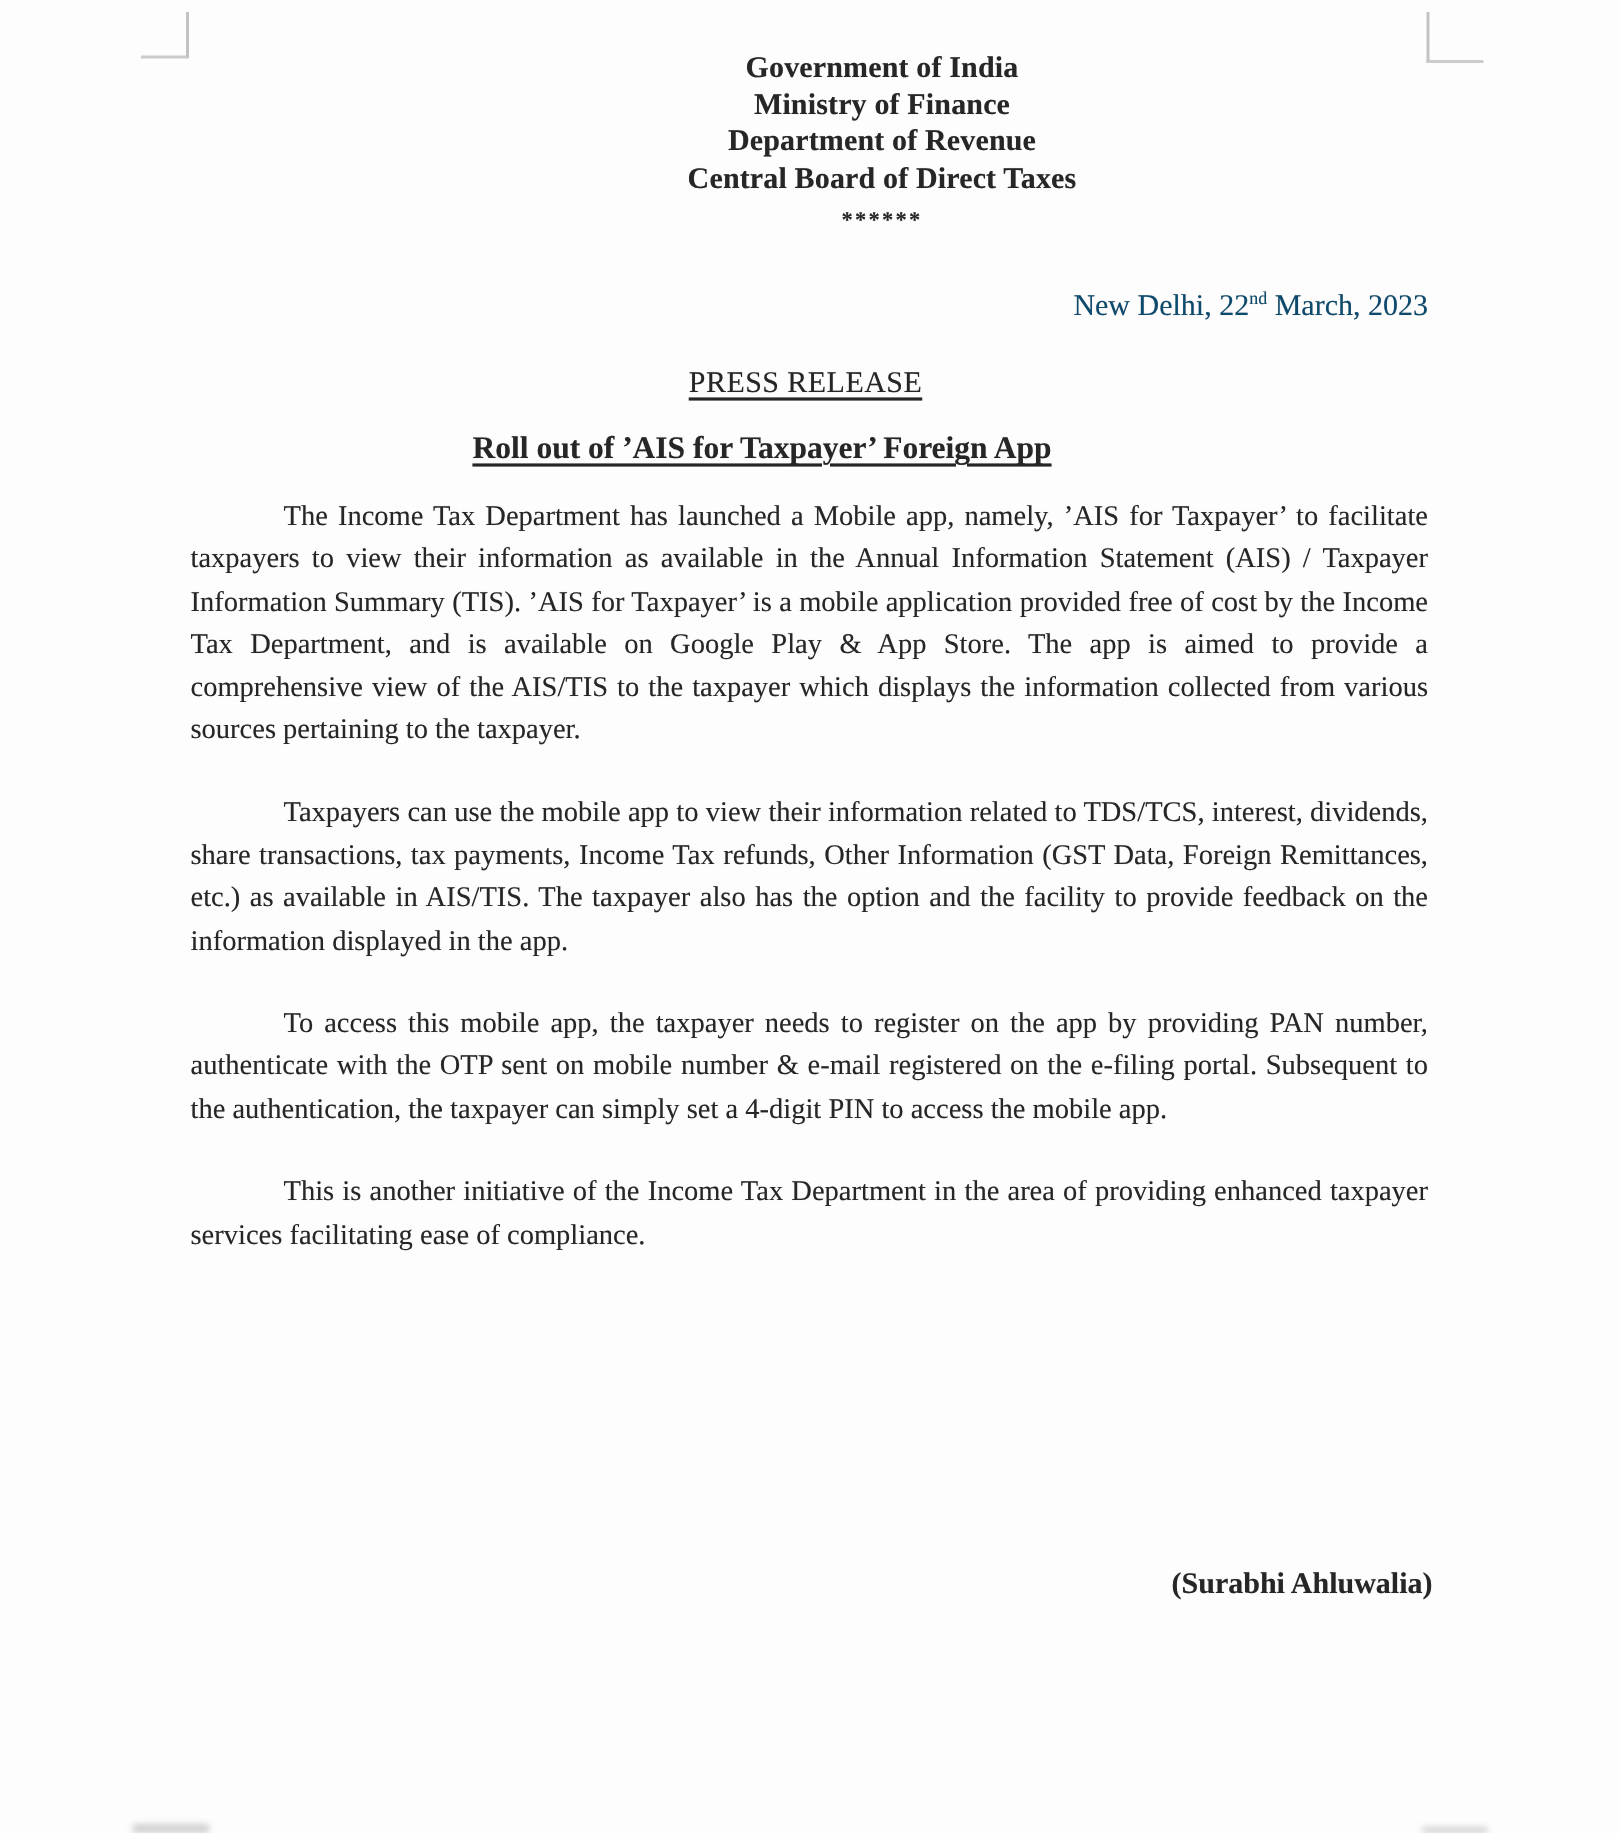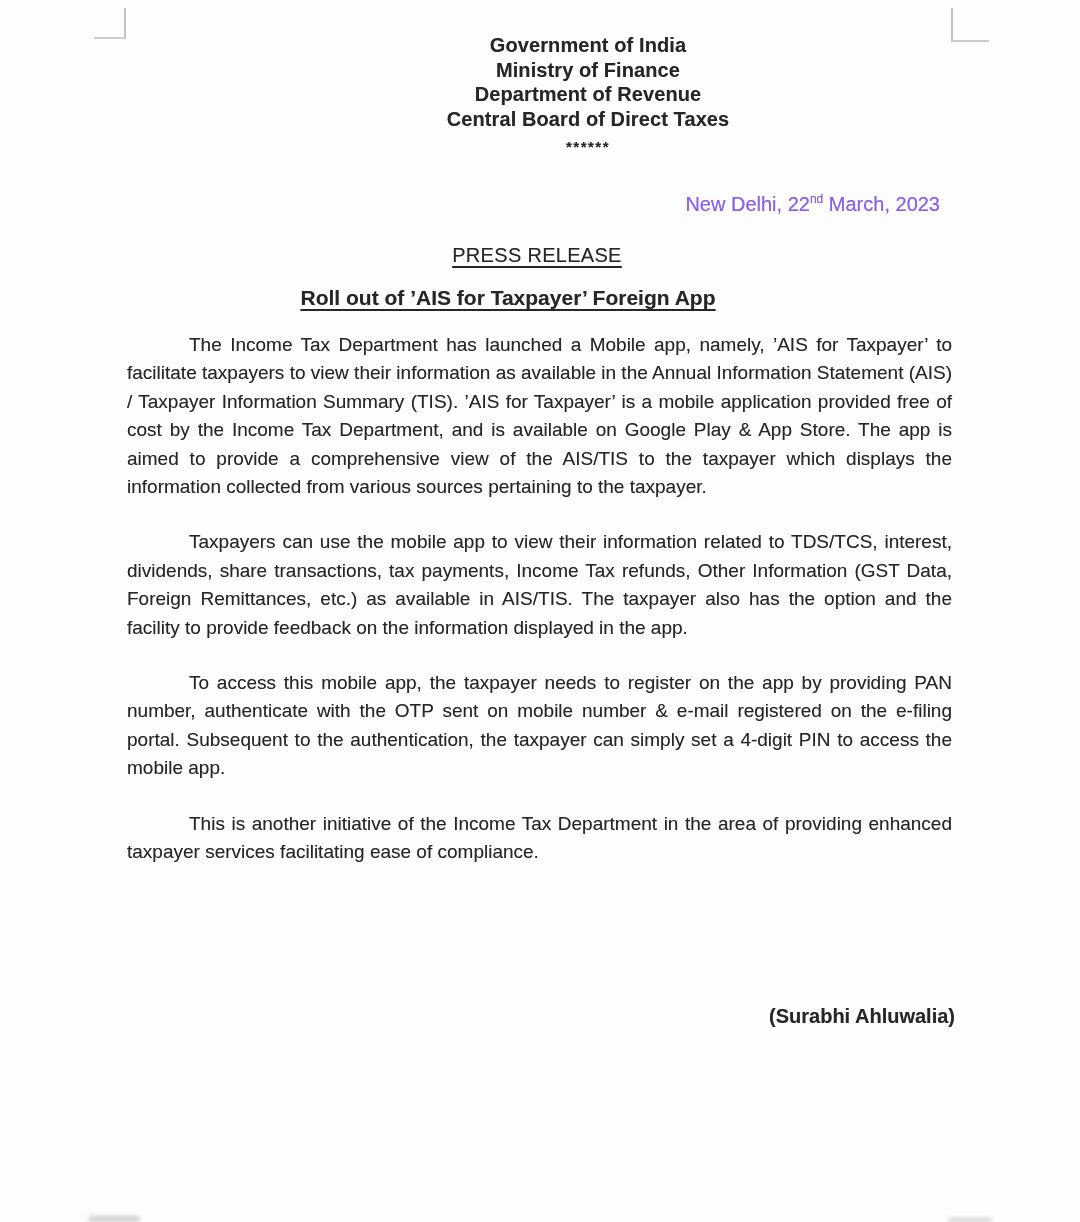--- a/index.html
+++ b/index.html
@@ -1,15 +1,15 @@
 <!DOCTYPE html>
 <html><head>
 <meta charset="utf-8">
 <style>
-  * { margin: 0; padding: 0; box-sizing: border-box; }
+  * { margin: 0; padding: 0; box-sizing: border-box; font-family: Liberation Serif, serif; }
   html, body {
     width: 1080px;
     background: #f4f4f4;
     font-family: "Liberation Sans", "DejaVu Sans", sans-serif;
   }
   .sheet {
     position: relative;
     width: 1080px;
     height: 1222px;
     background: #fdfdfd;
@@ -50,23 +50,23 @@
   }
   .stars {
     margin-top: 4px;
     font-size: 15px;
     letter-spacing: 1.5px;
     font-weight: bold;
   }
   .dateline {
     position: absolute;
     top: 193px;
-    right: 140px;
+    right: 128px;
     font-size: 20px;
-    color: #8b5cf6;
+    color: #0c4a6e;
   }
   .dateline sup {
     font-size: 12px;
     vertical-align: super;
     line-height: 0;
   }
   .pr-heading {
     position: absolute;
     top: 244px;
     left: 0;
@@ -99,21 +99,21 @@
     font-size: 19px;
     line-height: 28.4px;
     text-align: justify;
   }
   .body-text p {
     text-indent: 62px;
     margin-bottom: 27px;
   }
   .signature {
     position: absolute;
-    top: 1004px;
+    top: 1044px;
     right: 125px;
     text-align: right;
     font-size: 20px;
     line-height: 25px;
   }
   .sig-name { font-weight: bold; }
   .smudge {
     position: absolute;
     background: rgba(125,125,125,0.35);
     filter: blur(2px);

